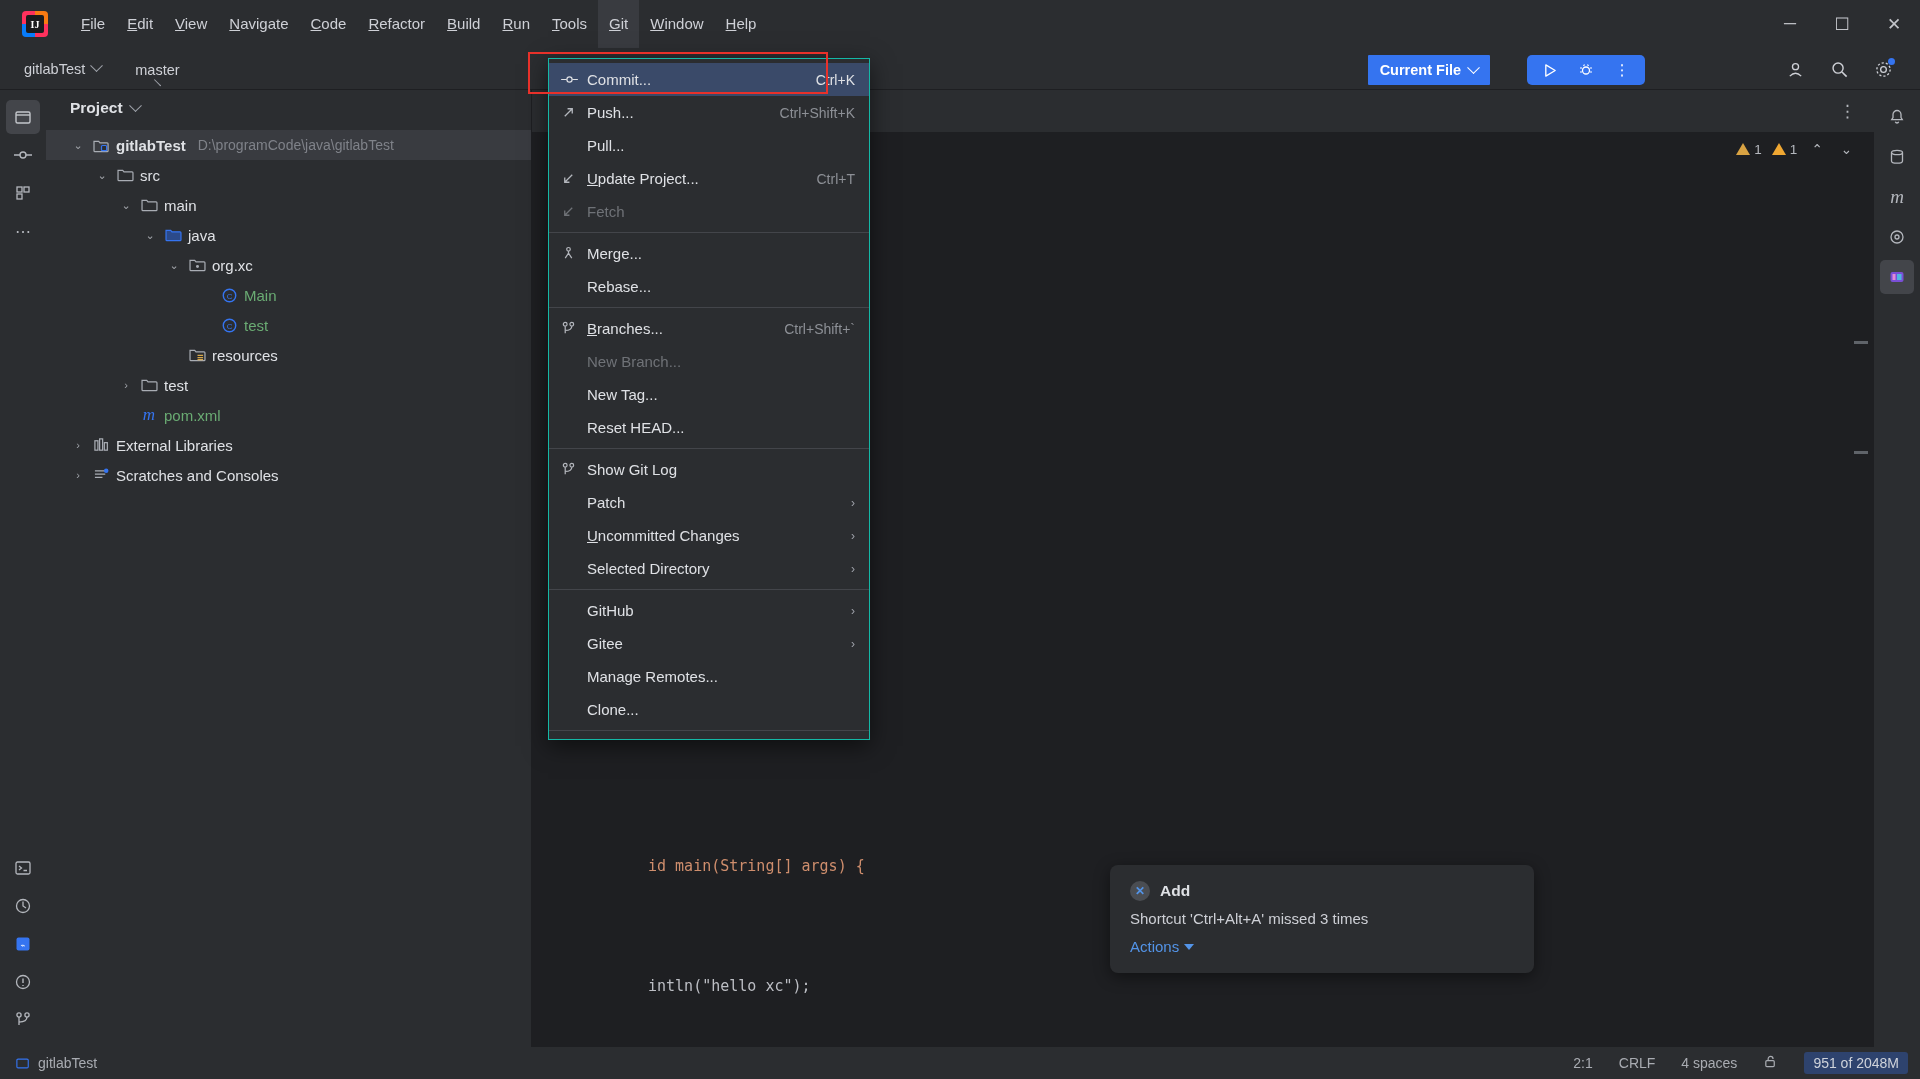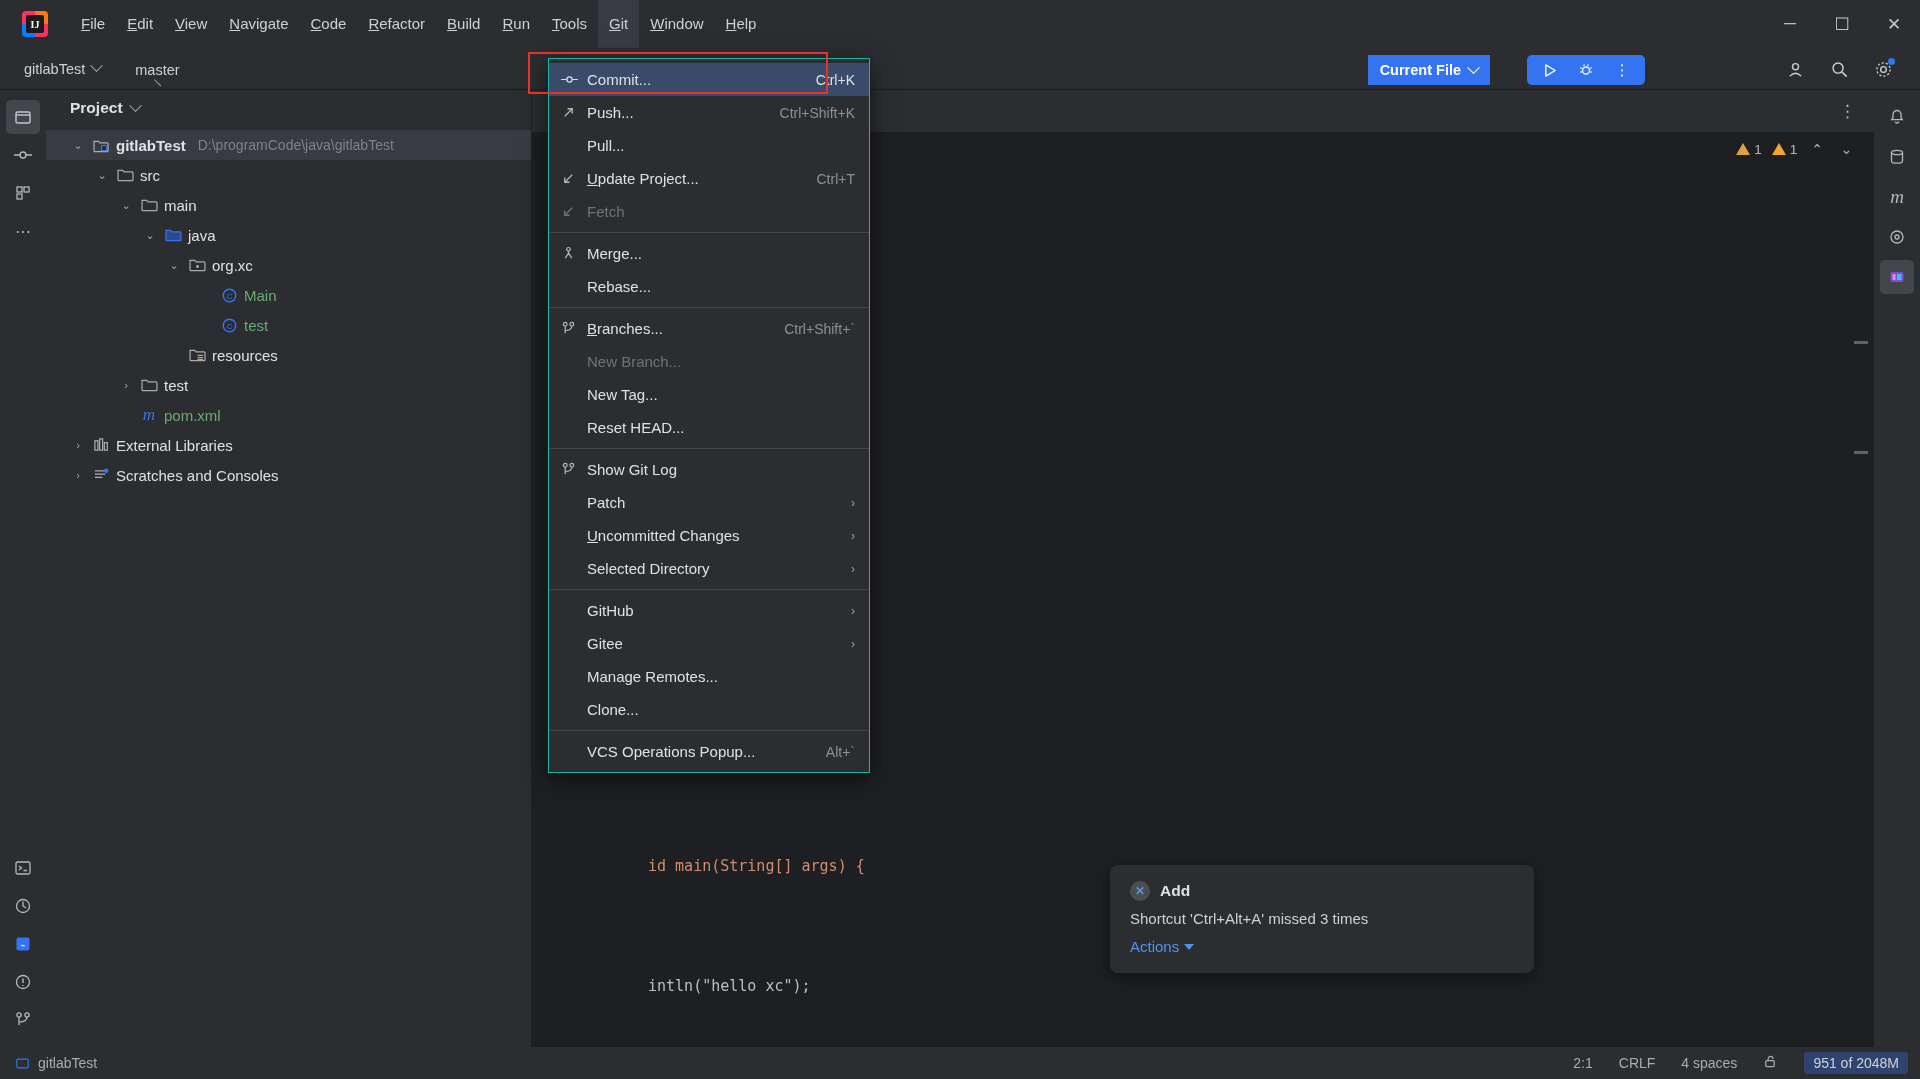--- a/index.html
+++ b/index.html
@@ -672,25 +672,20 @@
       <span class="gm-lbl">Manage Remotes...</span>
     </div>
 
     <div class="gm-item">
       <span class="gm-ic"></span>
       <span class="gm-lbl">Clone...</span>
     </div>
 
     <div class="gm-sep"></div>
 
-    <div class="gm-item">
-      <span class="gm-ic"></span>
-      <span class="gm-lbl">VCS Operations Popup...</span>
-      <span class="gm-sc">Alt+`</span>
-    </div>
 
   </div>
 
   <div class="redbox"></div>
 
   <div class="notif">
     <div class="row1">
       <span class="badge-x">✕</span>
       <span class="ttl">Add</span>
     </div>

